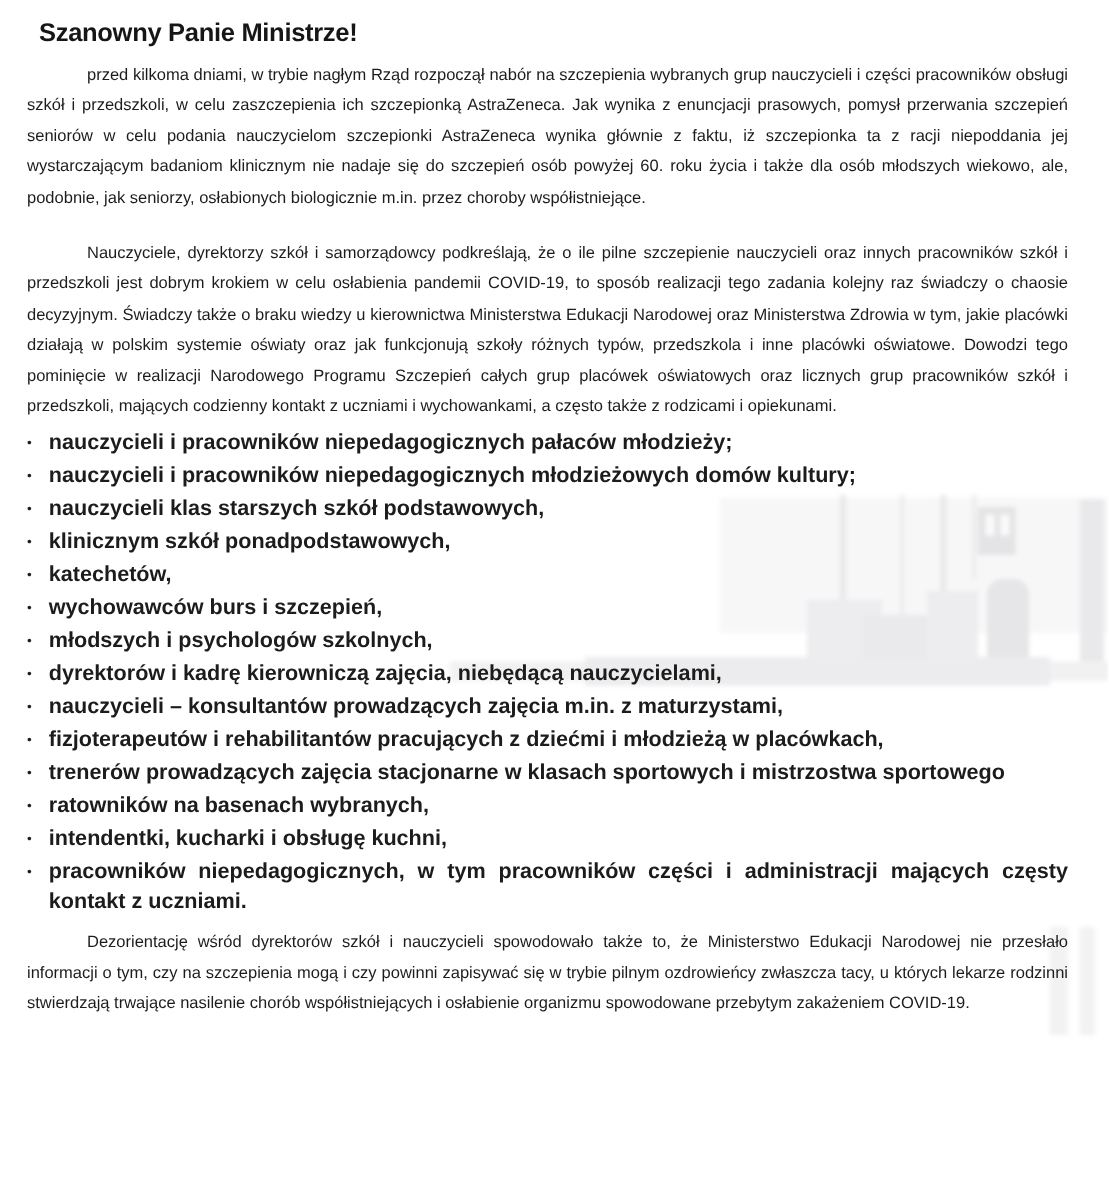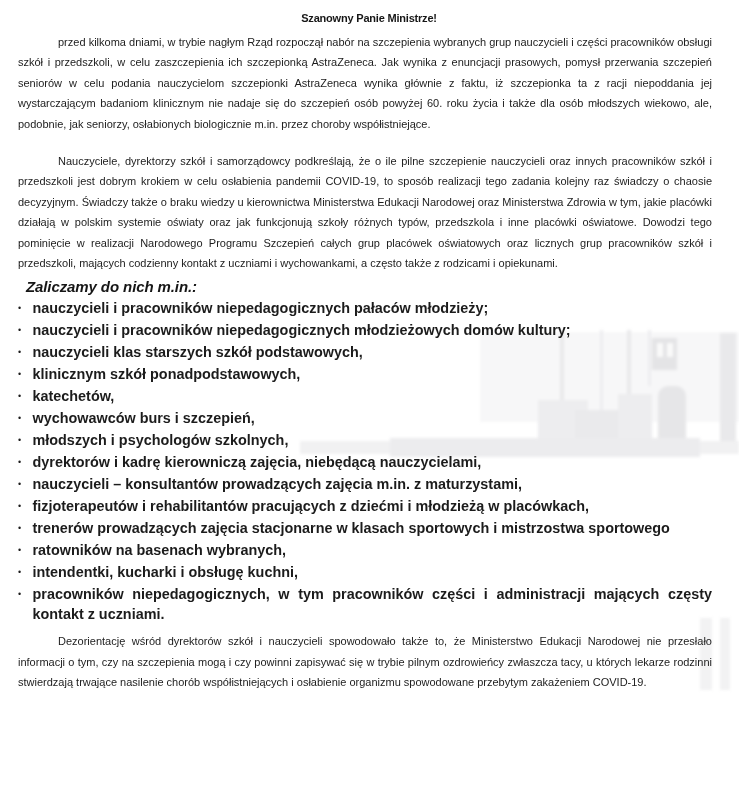--- a/index.html
+++ b/index.html
@@ -47,26 +47,25 @@
   .wm-strip1     { left: 700px; top: 618px; width: 12px;  height: 72px;  background: #f2f2f3; }
   .wm-strip2     { left: 720px; top: 618px; width: 10px;  height: 72px;  background: #f2f2f3; }
 
   
   .content {
     position: relative;
     z-index: 1;
     padding: 12px 27px 0 18px;
   }
   h1.salutation {
-    font-size: 11px;
+    font-size: 17px;
     font-weight: 700;
     letter-spacing: -0.2px;
     margin: 0 0 8px 8px;
     color: #161616;
-    text-align: center;
   }
   p.para {
     font-size: 11px;
     line-height: 20.4px;
     text-align: justify;
     margin: 0 0 17px 0;
   }
   p.para.indent { text-indent: 40px; }
   p.tight { margin-bottom: 5px; }
   h2.list-heading {
@@ -127,21 +126,20 @@
   </div>
 
   <div class="content">
 
     <h1 class="salutation">Szanowny Panie Ministrze!</h1>
 
     <p class="para indent">przed kilkoma dniami, w trybie nagłym Rząd rozpoczął nabór na szczepienia wybranych grup nauczycieli i części pracowników obsługi szkół i przedszkoli, w celu zaszczepienia ich szczepionką AstraZeneca. Jak wynika z enuncjacji prasowych, pomysł przerwania szczepień seniorów w celu podania nauczycielom szczepionki AstraZeneca wynika głównie z faktu, iż szczepionka ta z racji niepoddania jej wystarczającym badaniom klinicznym nie nadaje się do szczepień osób powyżej 60. roku życia i także dla osób młodszych wiekowo, ale, podobnie, jak seniorzy, osłabionych biologicznie m.in. przez choroby współistniejące.</p>
 
     <p class="para indent tight">Nauczyciele, dyrektorzy szkół i samorządowcy podkreślają, że o ile pilne szczepienie nauczycieli oraz innych pracowników szkół i przedszkoli jest dobrym krokiem w celu osłabienia pandemii COVID-19, to sposób realizacji tego zadania kolejny raz świadczy o chaosie decyzyjnym. Świadczy także o braku wiedzy u kierownictwa Ministerstwa Edukacji Narodowej oraz Ministerstwa Zdrowia w tym, jakie placówki działają w polskim systemie oświaty oraz jak funkcjonują szkoły różnych typów, przedszkola i inne placówki oświatowe. Dowodzi tego pominięcie w realizacji Narodowego Programu Szczepień całych grup placówek oświatowych oraz licznych grup pracowników szkół i przedszkoli, mających codzienny kontakt z uczniami i wychowankami, a często także z rodzicami i opiekunami.</p>
 
-    <h2 class="list-heading">Zaliczamy do nich m.in.:</h2>
 
     <ul class="bullets">
       <li>
         <span class="bullet">•</span>
         <span class="li-text">nauczycieli i pracowników niepedagogicznych pałaców młodzieży;</span>
       </li>
       <li>
         <span class="bullet">•</span>
         <span class="li-text">nauczycieli i pracowników niepedagogicznych młodzieżowych domów kultury;</span>
       </li>

